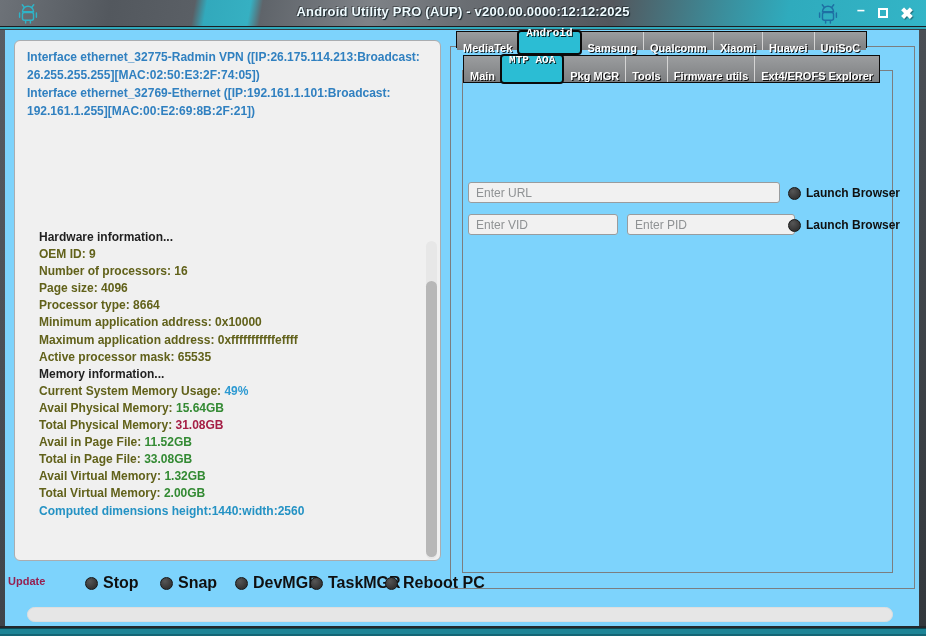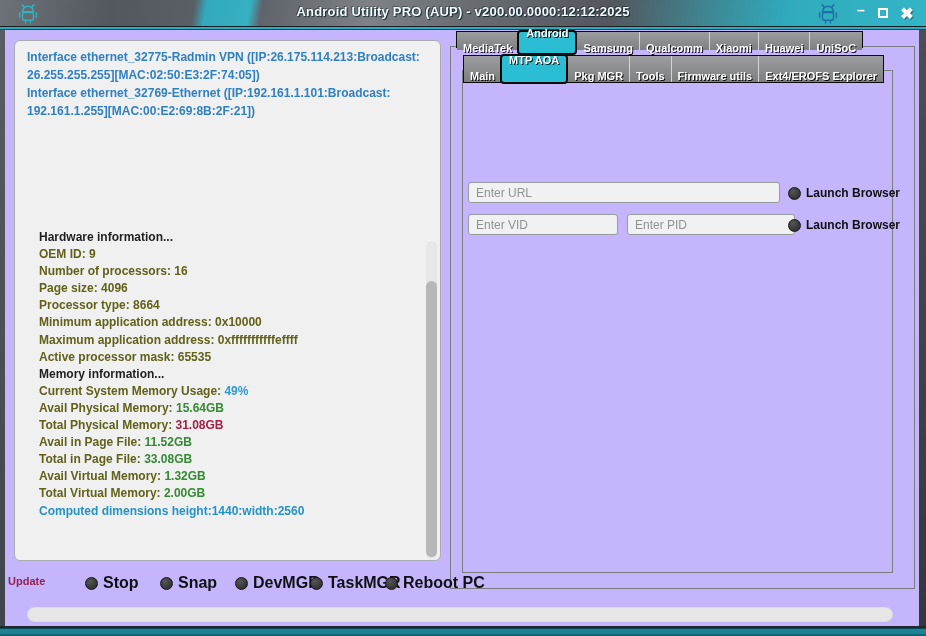--- a/index.html
+++ b/index.html
@@ -1,17 +1,17 @@
 <!DOCTYPE html>
 <html><head>
 <meta charset="utf-8">
 <style>
   html,body{margin:0;padding:0;background:#222;}
   *{box-sizing:border-box;font-family:"Liberation Sans",sans-serif;}
-  .window{position:relative;width:926px;height:636px;overflow:hidden;background:#c4b5fd;
+  .window{position:relative;width:926px;height:636px;overflow:hidden;background:#7dd3fc;
     box-shadow:inset 0 0 0 1px #111;}
   
   .titlebar{position:absolute;left:0;top:0;width:926px;height:26px;
     background:linear-gradient(100deg,
       #6d7278 0%, #53585e 12%, #5a5f65 21%,
       #32a9bc 22.3%, #36b0c2 27%,
       #5f646a 28.3%, #7e8287 40%, #6a6e73 50%, #53575d 66%,
       #3b8e9c 78%, #2fabbd 85%, #33b5c7 100%);}
   .title-text{position:absolute;left:0;right:0;top:4px;text-align:center;
     font-size:13px;font-weight:700;color:#effbff;letter-spacing:.2px;
@@ -45,21 +45,21 @@
   .v-thumb{position:absolute;left:0;top:40px;width:11px;height:276px;background:#b7b7b7;border-radius:6px;}
   
   .tabrow{position:absolute;display:flex;align-items:stretch;border:1px solid #0c0c0c;background:#8a8c8e;}
   .vendor-tabs{left:456px;top:31px;height:17px;}
   .sub-tabs{left:463px;top:55px;height:28px;justify-content:space-between;}
   .tab{display:flex;align-items:center;padding:16px 6px 2px;font-size:11px;font-weight:700;color:#fff;
     background:linear-gradient(#9b9d9f,#7d7f81);border-left:1px solid #d4d4d4;
     text-shadow:1px 1px 0 rgba(0,0,0,.9);white-space:nowrap;cursor:default;}
   .tab:first-of-type{border-left:none;}
   .tab.selected{background:#2bbdd4;border:2px solid #0a0a0a;border-radius:4px;margin:-2px -1px;
-    z-index:2;padding:1px 7px 20px;}
+    z-index:2;padding:1px 7px 20px;font-family:Liberation Mono, monospace;}
   
   .outer-box{position:absolute;left:450px;top:46px;width:465px;height:543px;border:1px solid #7b7e80;}
   .inner-box{position:absolute;left:462px;top:70px;width:431px;height:503px;border:1px solid #7b7e80;}
   
   .radio{display:inline-block;width:13px;height:13px;border-radius:50%;flex:none;
     background:radial-gradient(circle at 35% 30%, #565656, #343434 70%);
     border:1px solid #161616;cursor:pointer;}
   .mtp-options{position:absolute;left:470px;top:92px;}
   .mtp-row{display:flex;align-items:center;height:14px;margin-bottom:16px;cursor:pointer;}
   .mtp-row .rlabel{margin-left:6px;font-size:12px;font-weight:700;color:#101010;white-space:nowrap;}

